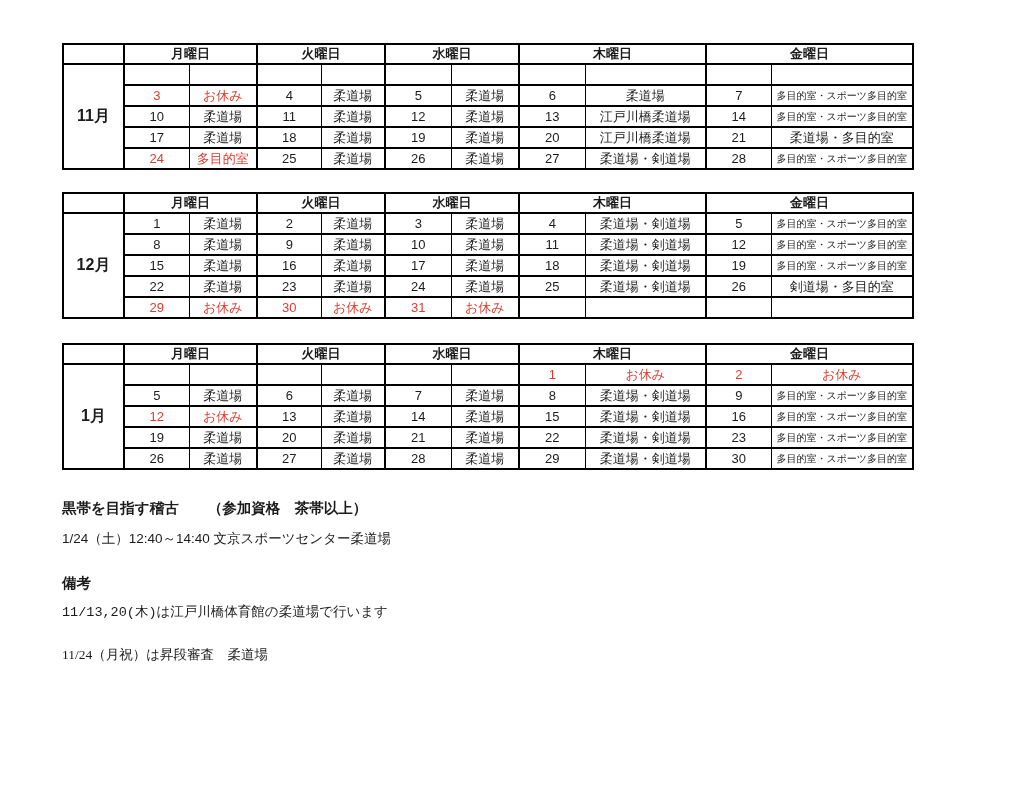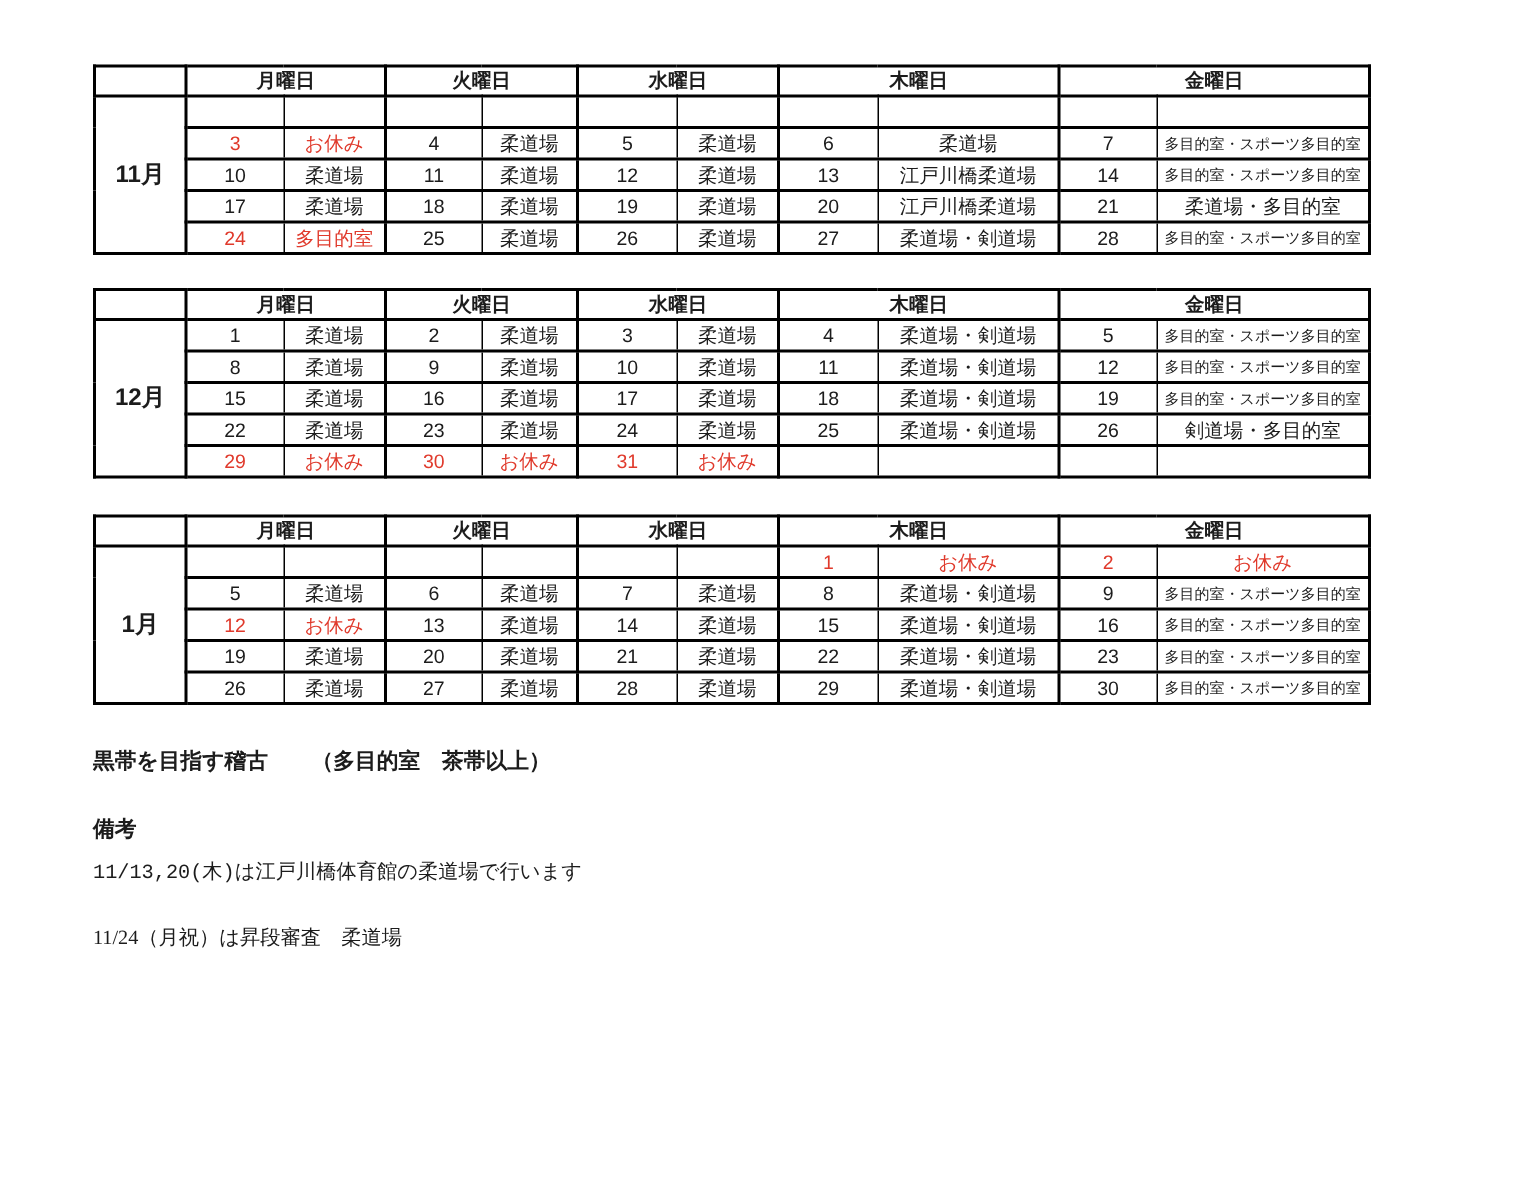--- a/index.html
+++ b/index.html
@@ -345,19 +345,20 @@
           <td class="venue">柔道場</td>
           <td class="date">29</td>
           <td class="venue">柔道場・剣道場</td>
           <td class="date">30</td>
           <td class="venue small">多目的室・スポーツ多目的室</td>
         </tr>
       </tbody>
     </table>
 
   <div class="notes">
-    <div class="note-heading kurobi-heading">黒帯を目指す稽古　　（多目的室　茶帯以上）</div>
+    <div class="note-heading kurobi-heading">黒帯を目指す稽古　　（参加資格　茶帯以上）</div>
+    <div class="note-line kurobi-detail">1/24（土）12:40～14:40 文京スポーツセンター柔道場</div>
     <div class="note-heading biko-heading">備考</div>
     <div class="note-line biko-line1">11/13,20(木)は江戸川橋体育館の柔道場で行います</div>
     <div class="note-line biko-line2">11/24（月祝）は昇段審査　柔道場</div>
   </div>
 
 </div>
 
 </body></html>

